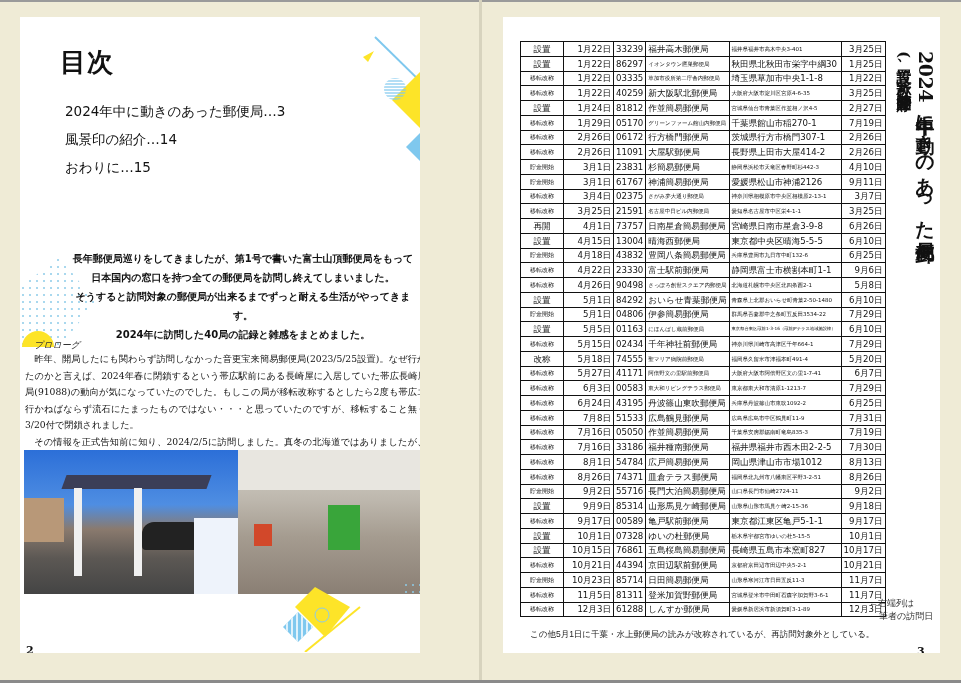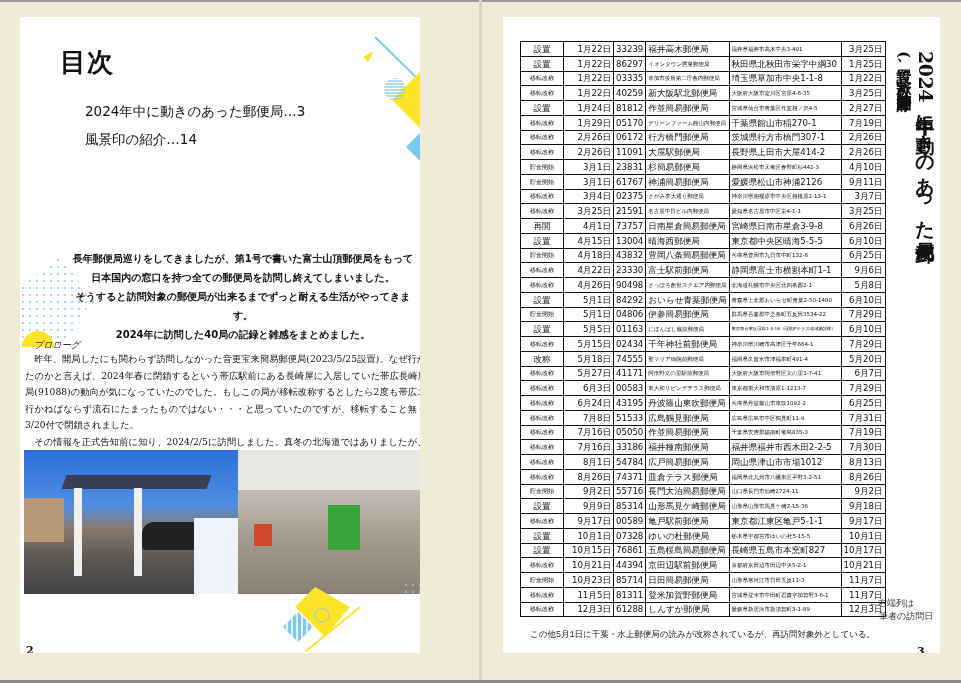--- a/index.html
+++ b/index.html
@@ -8,21 +8,21 @@
   .topbar { position: absolute; left: 0; top: 0; width: 961px; height: 2px; background: #9a9a9a; }
   .bottombar { position: absolute; left: 0; top: 680px; width: 961px; height: 3px; background: #8a8a8a; }
   .gutter { position: absolute; left: 479px; top: 0; width: 3px; height: 683px; background: #d7d3be; }
 
   .page { position: absolute; background: #fff; overflow: hidden; }
   .page-left { left: 20px; top: 17px; width: 400px; height: 636px; }
   .page-right { left: 503px; top: 17px; width: 437px; height: 636px; }
 
   
   .toc-title { position: absolute; left: 40px; top: 28px; font-size: 26px; font-weight: bold; letter-spacing: 1px; }
-  .toc-list { position: absolute; left: 45px; top: 84px; list-style: none; margin-left: 20px; }
+  .toc-list { position: absolute; left: 45px; top: 84px; list-style: none; }
   .toc-list li { font-size: 13.5px; height: 28px; line-height: 20px; }
   .intro { position: absolute; left: 46px; top: 232px; font-size: 10px; line-height: 19px; font-weight: bold; text-align: center; }
   .prologue-label { position: absolute; left: 14px; top: 322px; font-size: 9px; font-style: italic; color: #333; }
   .prologue { position: absolute; left: 5px; top: 334px; width: 430px; font-family: "DejaVu Serif", serif; font-size: 9.2px; line-height: 16.5px; text-align: justify; }
   .prologue p { text-indent: 1em; }
   .photos { position: absolute; left: 4px; top: 433px; width: 428px; height: 144px; display: flex; }
   .photo { height: 100%; position: relative; overflow: hidden; }
   .photo1 { width: 214px; background: linear-gradient(180deg, #2c6fd8 0%, #4f8ee2 38%, #8a7a6e 55%, #5c5854 75%, #444 100%); }
   .photo2 { width: 214px; background: linear-gradient(180deg, #d6d2c8 0%, #bdb7ad 35%, #a59c90 60%, #8a7f74 100%); }
   .ph-roof { position: absolute; left: 40px; top: 25px; width: 145px; height: 14px; background: #3b3e57; transform: skewX(-20deg); }
@@ -49,21 +49,21 @@
   .c-date { width: 50px; text-align: right; }
   .c-code { width: 30px; text-align: left; }
   .c-name { width: 83px; }
   .c-name.small { font-size: 5.5px; }
   .c-addr { width: 112px; }
   .c-addr.small { font-size: 5.5px; }
   .c-addr.tiny { font-size: 4.3px; line-height: 6px; }
   .c-visit { width: 44px; text-align: right; }
   .vtitle { position: absolute; left: 390px; top: 34px; writing-mode: vertical-rl; font-family: "DejaVu Serif", serif; font-weight: bold; font-size: 19px; letter-spacing: -0.5px; line-height: 22px; }
   .vtitle .sub { font-size: 15px; }
-  .footnote { position: absolute; left: 27px; top: 612px; font-family: Liberation Mono, monospace; font-size: 8.5px; color: #222; }
+  .footnote { position: absolute; left: 27px; top: 612px; font-family: Liberation Sans, sans-serif; font-size: 8.5px; color: #222; }
   .side-note { position: absolute; left: 366px; top: 580px; font-family: Liberation Serif, serif; font-size: 9px; color: #333; line-height: 13px; }
   .side-note span { display: block; }
   .side-note .l2 { padding-left: 10px; }
 </style>
 </head>
 <body>
 
 <div class="topbar"></div>
 <div class="gutter"></div>
 
@@ -85,20 +85,21 @@
     <polygon points="60,55 88,83 60,111 32,83" fill="#fde428"></polygon>
     <polygon points="68,50 96,78 88,86 60,58" fill="#fef4a6" opacity="0.8"></polygon>
     <circle cx="35" cy="72" r="11" fill="url(#hstripes)"></circle>
     <polygon points="63,113 80,130 63,147 46,130" fill="#7fc8ee"></polygon>
   </svg>
 
   <div class="toc-title">目次</div>
   <ul class="toc-list">
     <li>2024年中に動きのあった郵便局…3</li>
     <li>風景印の紹介…14</li>
+    <li>おわりに…15</li>
   </ul>
 
   <svg class="deco" style="left:0px;top:240px;" width="75" height="90">
     <defs>
       <pattern id="dots" width="7" height="7" patternUnits="userSpaceOnUse">
         <circle cx="3" cy="3" r="1" fill="#8ccbe8"></circle>
       </pattern>
     </defs>
     <polygon points="40,0 75,45 40,90 0,90 0,30" fill="url(#dots)"></polygon>
     <circle cx="18" cy="90" r="16" fill="#fde428"></circle>

